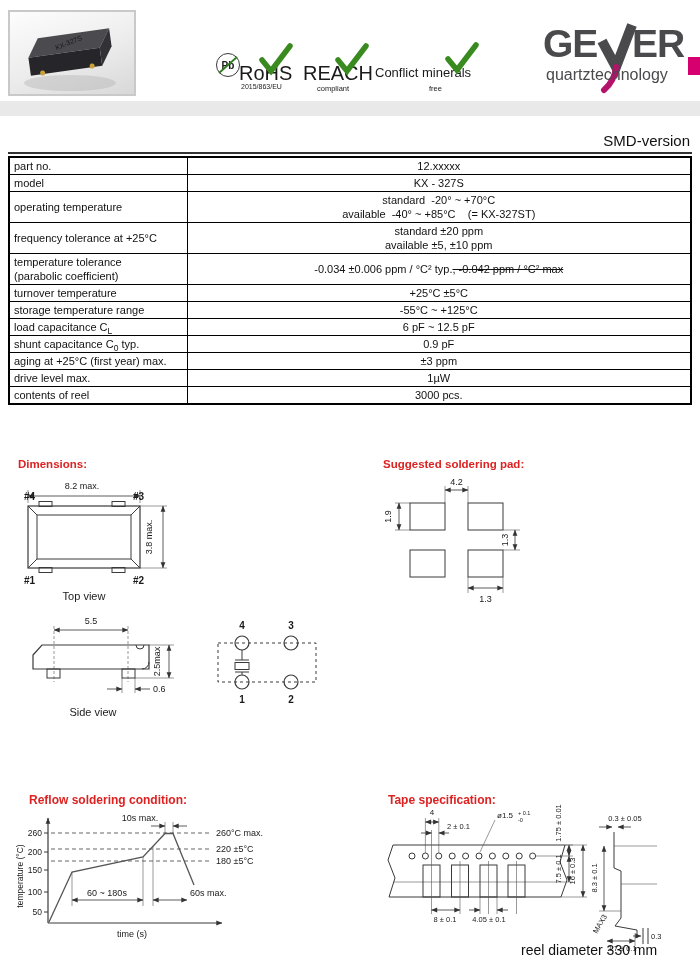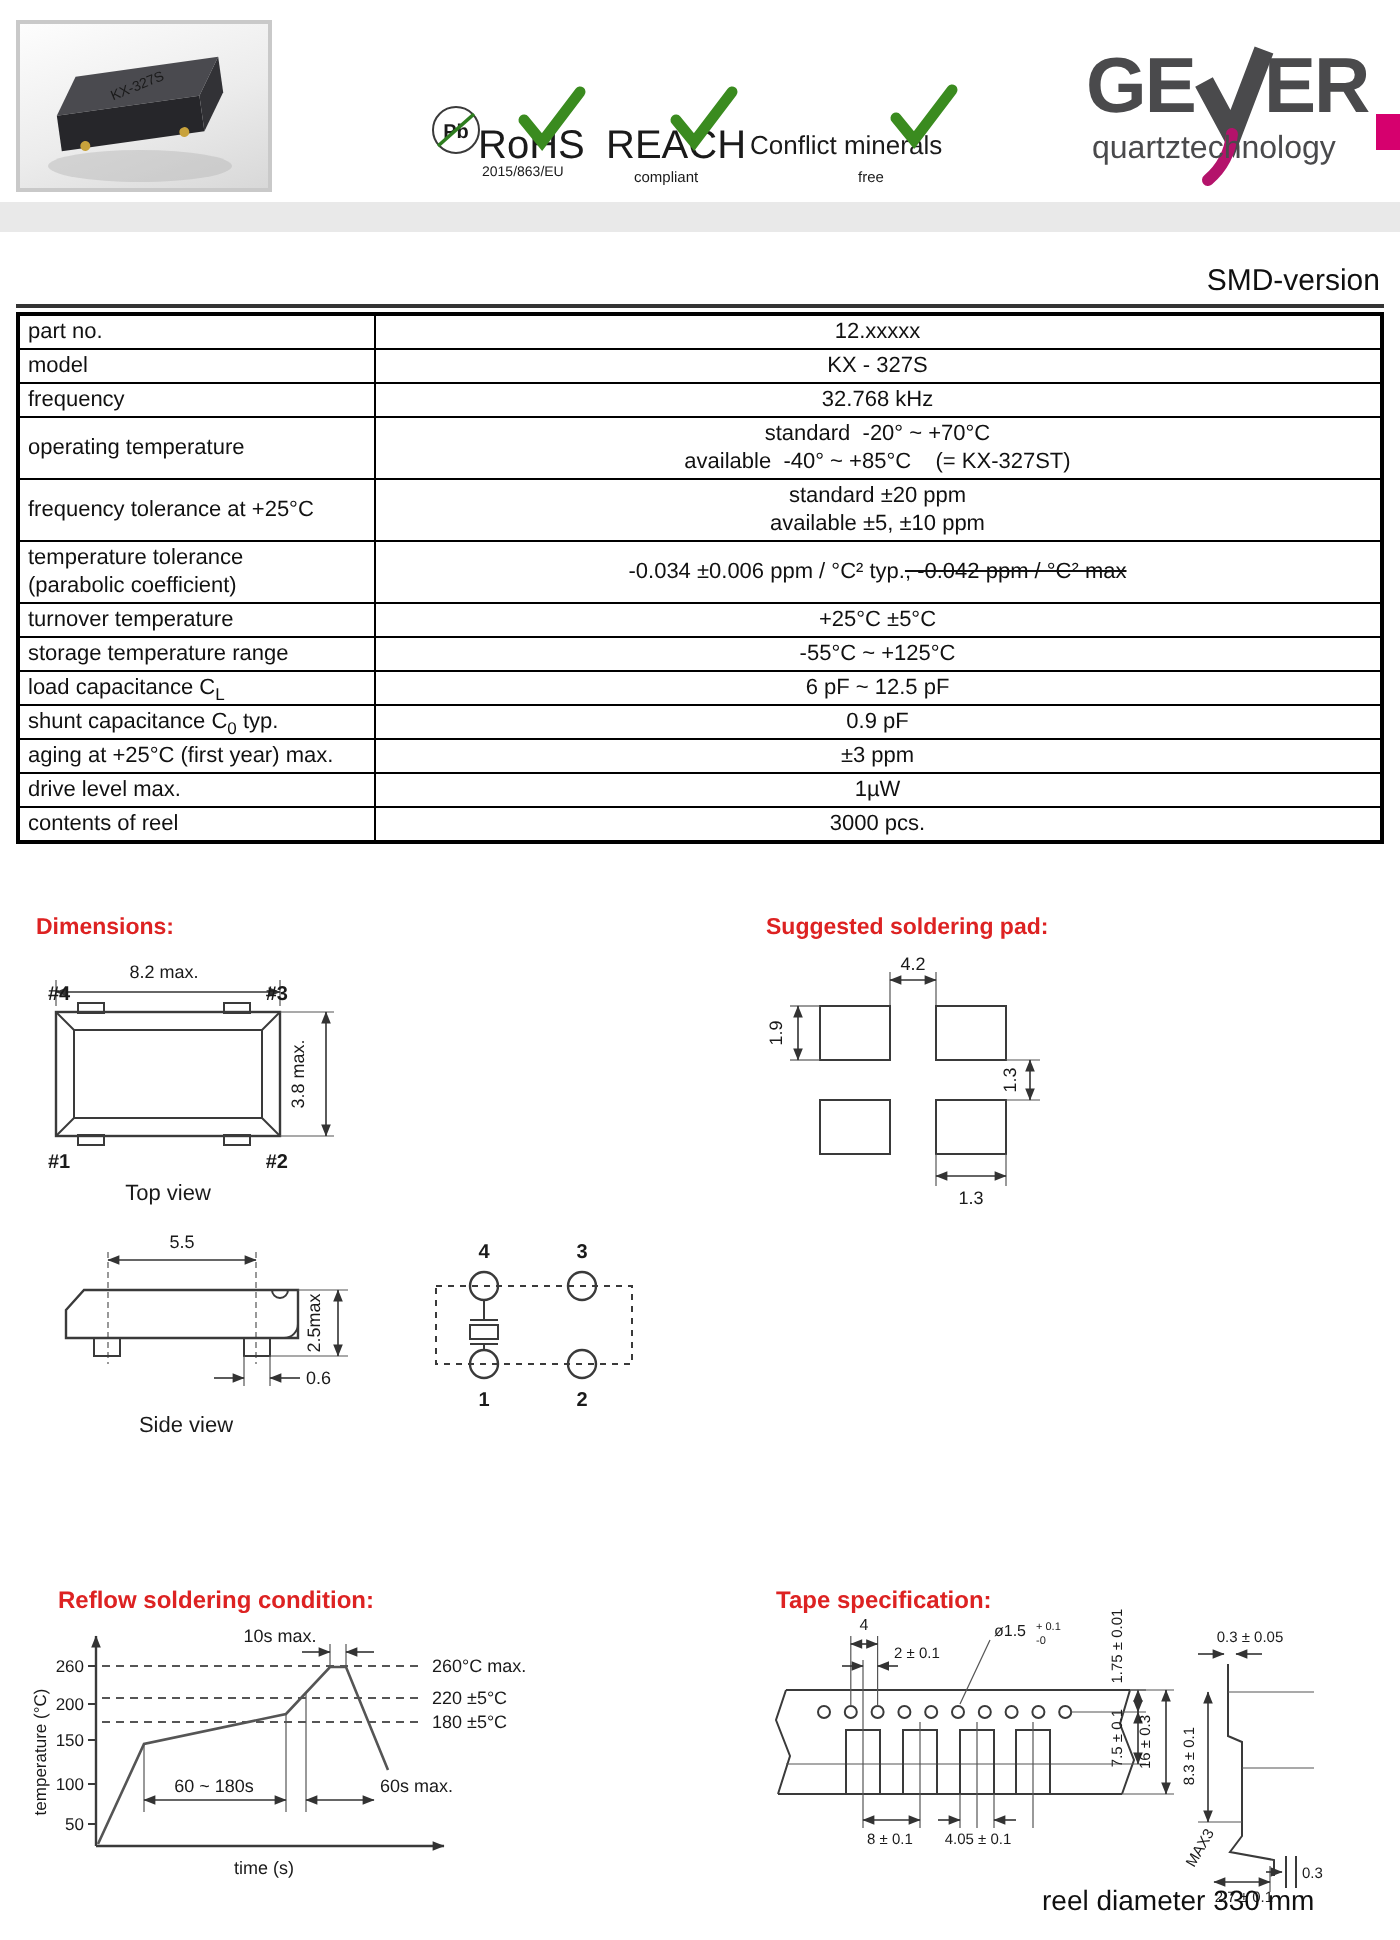--- a/index.html
+++ b/index.html
@@ -120,24 +120,20 @@
 
   <table class="spec">
     <tbody>
         <tr>
           <td class="lbl">part no.</td>
           <td class="val">12.xxxxx</td>
         </tr>
         <tr>
           <td class="lbl">model</td>
           <td class="val">KX - 327S</td>
-        </tr>
-        <tr>
-          <td class="lbl">frequency</td>
-          <td class="val">32.768 kHz</td>
         </tr>
         <tr>
           <td class="lbl">operating temperature</td>
           <td class="val">standard  -20° ~ +70°C<br>available  -40° ~ +85°C    (= KX-327ST)</td>
         </tr>
         <tr>
           <td class="lbl">frequency tolerance at +25°C</td>
           <td class="val">standard ±20 ppm<br>available ±5, ±10 ppm</td>
         </tr>
         <tr>

